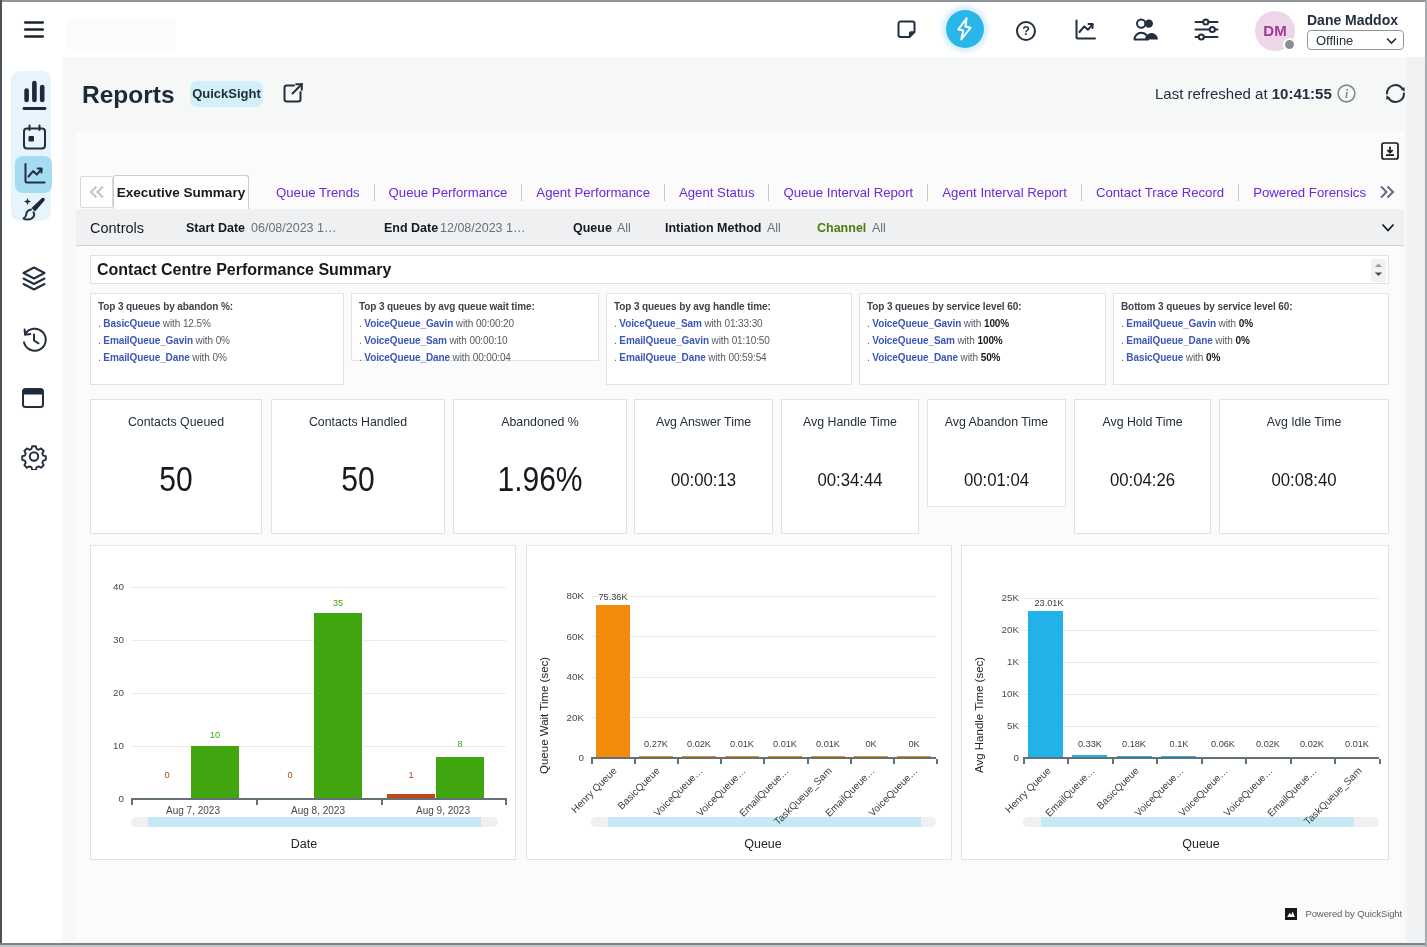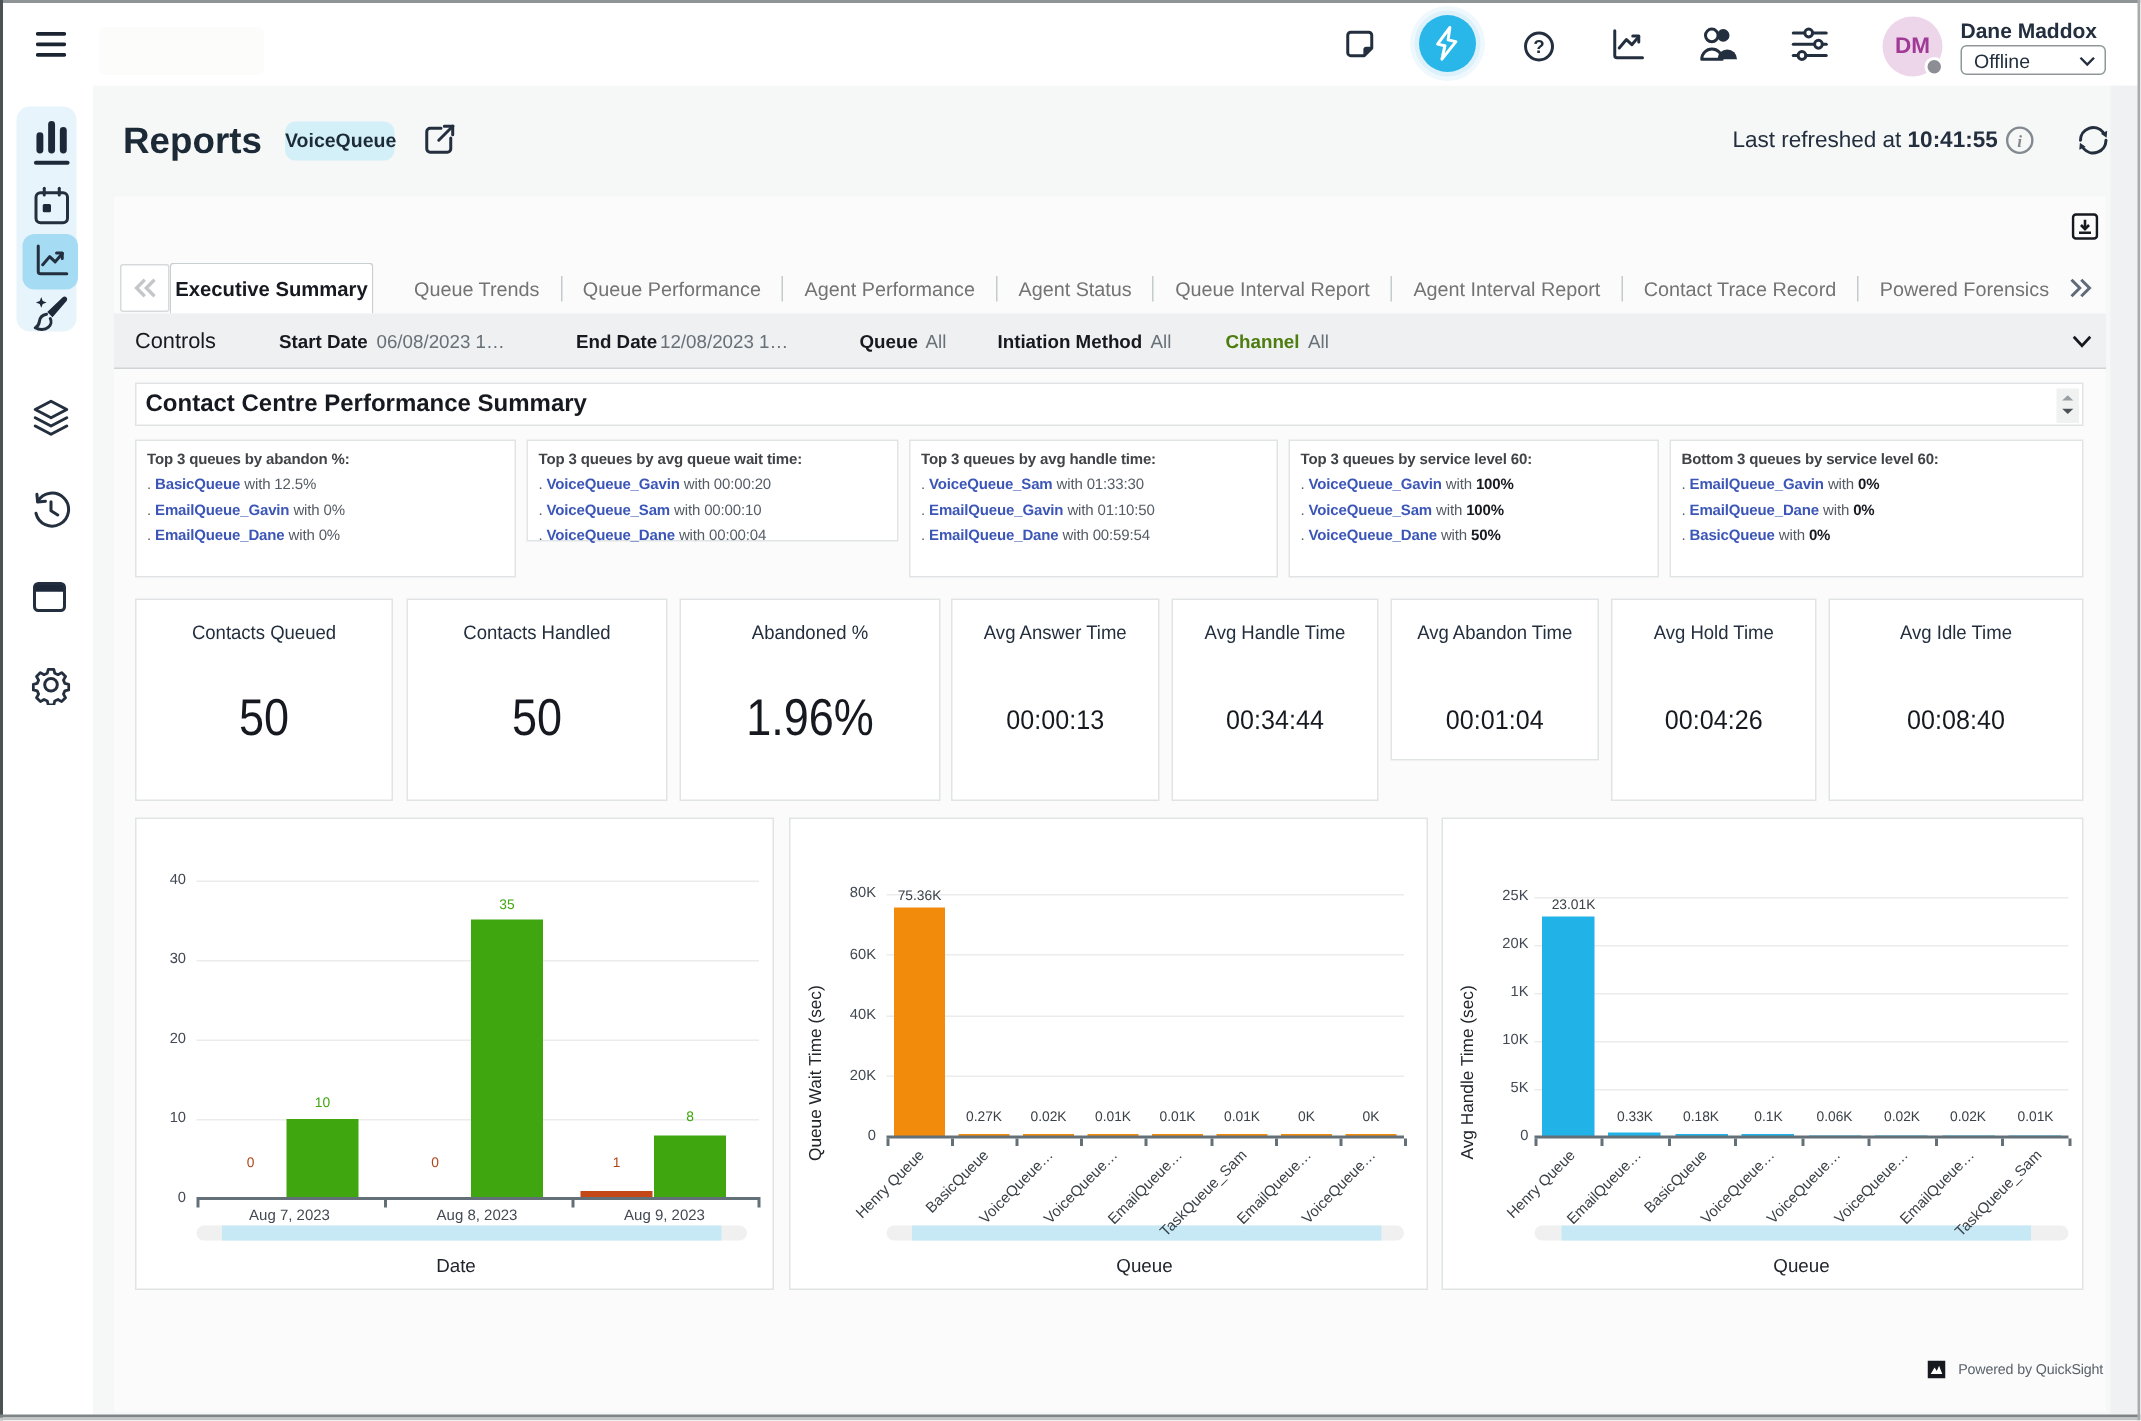--- a/index.html
+++ b/index.html
@@ -136,21 +136,21 @@
     <path class="nav" stroke-width="2.3" d="M11 2.5 h4 l0.7 2.8 2.3 1 2.6 -1.5 2.8 2.8 -1.5 2.6 1 2.3 2.8 0.7 v4 l-2.8 0.7 -1 2.3 1.5 2.6 -2.8 2.8 -2.6 -1.5 -2.3 1 -0.7 2.8 h-4 l-0.7 -2.8 -2.3 -1 -2.6 1.5 -2.8 -2.8 1.5 -2.6 -1 -2.3 -2.8 -0.7 v-4 l2.8 -0.7 1 -2.3 -1.5 -2.6 2.8 -2.8 2.6 1.5 2.3 -1 z" transform="scale(0.93) translate(1,1)"></path>
     <circle cx="13" cy="13.5" r="4.2" class="nav" stroke-width="2.3"></circle>
   </svg>
 </div>
 
 <div class="abs" style="left:62px;top:57px;width:1348px;height:886px;background:#f6f7f7" id="content"></div>
 
 <div class="abs" style="left:1407px;top:57px;width:18px;height:886px;background:#f0f1f2;z-index:6"></div>
 
 <div class="abs" style="left:82px;top:81px;font-size:24.5px;font-weight:bold;color:#1c2937;z-index:7">Reports</div>
-<div class="abs" style="left:190px;top:81px;width:73px;height:26px;background:#d3f0f9;border-radius:7px;text-align:center;line-height:26px;font-size:13px;font-weight:bold;color:#1d2b36;z-index:7">VoiceQueue</div>
+<div class="abs" style="left:190px;top:81px;width:73px;height:26px;background:#d3f0f9;border-radius:7px;text-align:center;line-height:26px;font-size:13px;font-weight:bold;color:#1d2b36;z-index:7">QuickSight</div>
 
 <div class="abs" style="left:76px;top:131px;width:1328px;height:810px;background:#fbfbfb;z-index:6" id="panel"></div>
 
 <div class="abs" style="left:1155px;top:85px;font-size:15px;color:#232f3e;z-index:7">Last refreshed at <b>10:41:55</b></div>
 <svg class="abs" style="left:1337px;top:84px;z-index:7" width="19" height="19" viewBox="0 0 19 19">
   <circle cx="9.5" cy="9.5" r="8.4" stroke="#828a90" stroke-width="1.6" fill="none"></circle>
   <text x="9.5" y="13.8" font-size="11.5" font-style="italic" font-weight="bold" fill="#828a90" text-anchor="middle" font-family="Liberation Serif">i</text>
 </svg>
 <svg class="abs" style="left:1384px;top:82px;z-index:7" width="23" height="23" viewBox="0 0 23 23">
   <path class="nav" stroke-width="2.3" d="M20 11.5 a8.5 8.5 0 0 1 -15 5.4"></path>
@@ -172,21 +172,21 @@
 
 <div class="abs" style="left:76px;top:175px;width:1328px;height:34px;z-index:7;font-size:13.5px">
   <div class="abs" style="left:4px;top:1px;width:33px;height:32px;background:#fff;border:1px solid #d7dadb;border-radius:2px"></div>
   <svg class="abs" style="left:13px;top:10px" width="16" height="14" viewBox="0 0 16 14">
       <g stroke="#c3c7c9" stroke-width="2.2" fill="none">
         <path d="M7.5 1.5 L2 7 l5.5 5.5"></path>
         <path d="M14 1.5 L8.5 7 l5.5 5.5"></path>
       </g>
     </svg>
   <div class="abs" style="left:37px;top:0;width:136px;height:34px;background:#fff;border:1px solid #c9cfd1;border-bottom:none;border-radius:3px 3px 0 0;text-align:center;line-height:34px;font-weight:bold;color:#16191f">Executive Summary</div>
-  <div class="abs" style="left:186px;top:0;height:34px;display:flex;align-items:center;color:#737373;white-space:nowrap;font-size:13.2px" id="tabs">
+  <div class="abs" style="left:186px;top:0;height:34px;display:flex;align-items:center;color:#6d28d9;white-space:nowrap;font-size:13.2px" id="tabs">
     <span style="padding:0 14px">Queue Trends</span>
       <i style="width:1px;height:17px;background:#c3cbcd"></i>
     <span style="padding:0 14px">Queue Performance</span>
       <i style="width:1px;height:17px;background:#c3cbcd"></i>
     <span style="padding:0 14px">Agent Performance</span>
       <i style="width:1px;height:17px;background:#c3cbcd"></i>
     <span style="padding:0 14px">Agent Status</span>
       <i style="width:1px;height:17px;background:#c3cbcd"></i>
     <span style="padding:0 14px">Queue Interval Report</span>
       <i style="width:1px;height:17px;background:#c3cbcd"></i>

